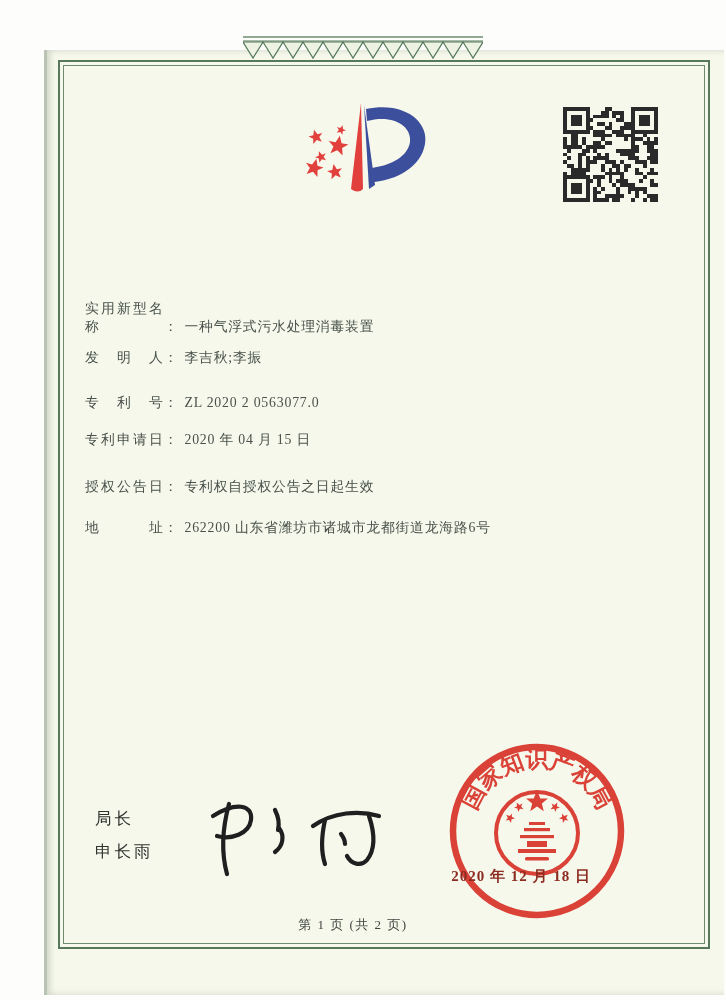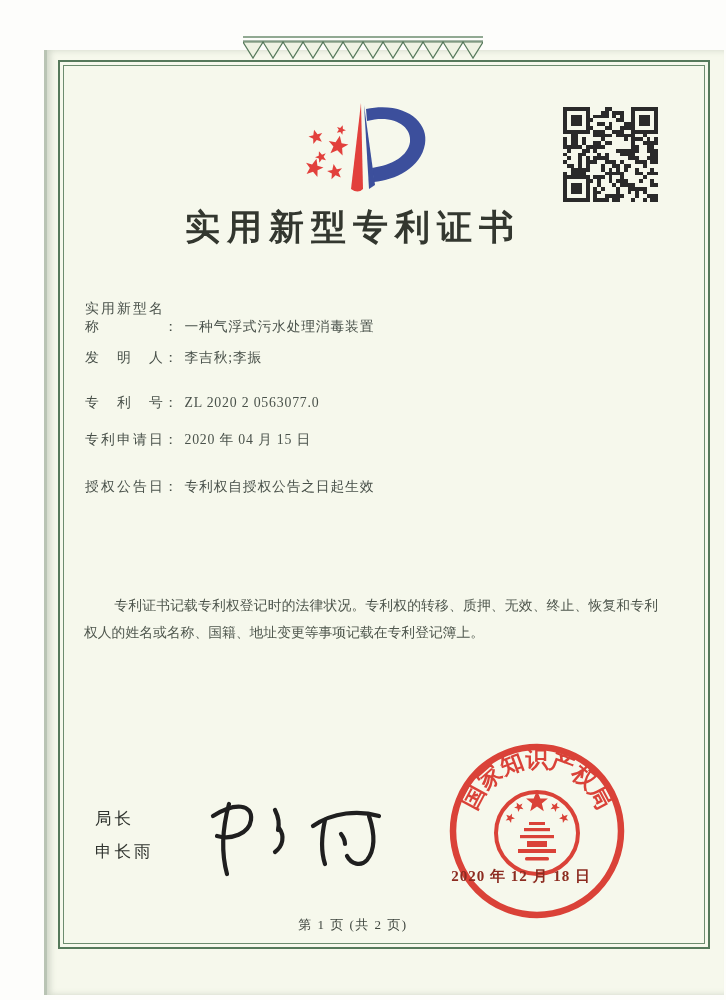--- a/index.html
+++ b/index.html
@@ -420,40 +420,41 @@
       <i style="left:38px;top:91.19999999999999px"></i>
       <i style="left:41.8px;top:91.19999999999999px"></i>
       <i style="left:49.4px;top:91.19999999999999px"></i>
       <i style="left:53.199999999999996px;top:91.19999999999999px"></i>
       <i style="left:68.39999999999999px;top:91.19999999999999px"></i>
       <i style="left:79.8px;top:91.19999999999999px"></i>
       <i style="left:87.39999999999999px;top:91.19999999999999px"></i>
       <i style="left:91.19999999999999px;top:91.19999999999999px"></i>
     </div>
 
-  <div class="title">实用新型专利证书</div>
 
   <div class="frow" style="top:300px">
     <span class="flabel">实用新型名称</span><span class="fcolon">：</span><span>一种气浮式污水处理消毒装置</span>
   </div>
   <div class="frow" style="top:349px">
     <span class="flabel">发明人</span><span class="fcolon">：</span><span>李吉秋;李振</span>
   </div>
   <div class="frow" style="top:394px">
     <span class="flabel">专利号</span><span class="fcolon">：</span><span>ZL 2020 2 0563077.0</span>
   </div>
   <div class="frow" style="top:431px">
     <span class="flabel">专利申请日</span><span class="fcolon">：</span><span>2020 年 04 月 15 日</span>
   </div>
   <div class="frow" style="top:478px">
     <span class="flabel">授权公告日</span><span class="fcolon">：</span><span>专利权自授权公告之日起生效</span>
   </div>
+  <div class="frow" style="top:519px">
+    <span class="flabel">地址</span><span class="fcolon">：</span><span>262200 山东省潍坊市诸城市龙都街道龙海路6号</span>
+  </div>
 
   <div class="bodytext">
-    <p>专利证书记载专利权登记时的法律状况。专利权的转移、质押、无效、终止、恢复和专利权人的姓名或名称、国籍、地址变更等事项记载在专利登记簿上。</p>
   </div>
 
   <div class="director">
     <div>局长</div>
     <div>申长雨</div>
   </div>
 
   <svg class="sig" width="210" height="95" viewBox="0 0 210 95">
     <g fill="none" stroke="#1f1f1f" stroke-width="4.2" stroke-linecap="round">
       <path d="M46,18 C40,40 38,66 44,88"></path>

